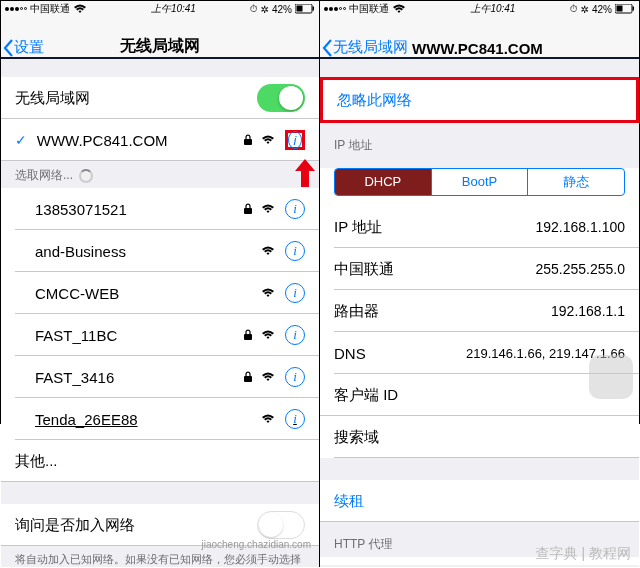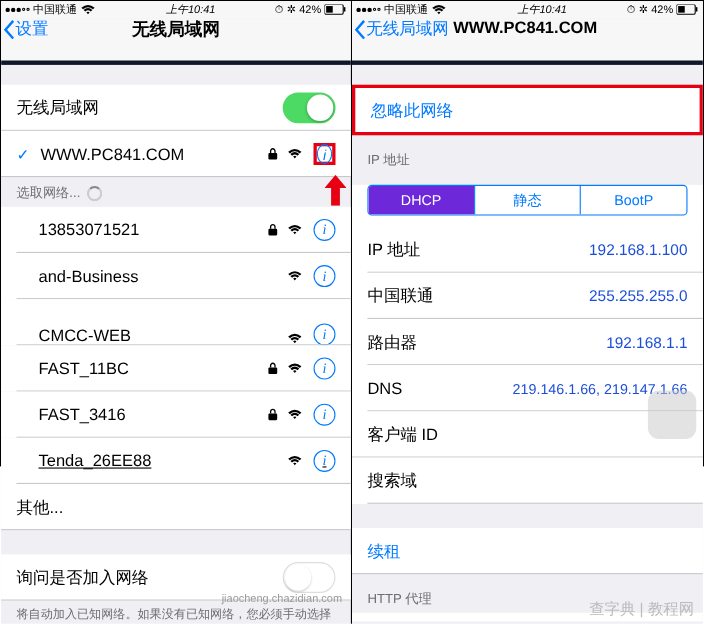--- a/index.html
+++ b/index.html
@@ -8,31 +8,31 @@
 .pane { width: 319px; height: 566px; background: #efeff4; overflow: hidden; position: relative; }
 .pane.left { border-right: 1px solid #000; }
 
 .statusbar { height: 16px; background: #f7f7f8; display: flex; align-items: center; justify-content: space-between; padding: 0 4px; font-size: 10px; color: #000; }
 .statusbar .sb-left, .statusbar .sb-right { display: flex; align-items: center; gap: 3px; }
 .statusbar .sb-center { font-weight: 500; font-style: italic; }
 .dots { display: flex; gap: 1px; }
 .dot { width: 4px; height: 4px; border-radius: 50%; background: #000; }
 .dot.empty { background: transparent; border: 1px solid #000; width: 3px; height: 3px; }
 
-.navbar { height: 42px; background: #f7f7f8; border-bottom: 4px solid #0f172a; display: flex; align-items: flex-start; position: relative; }
+.navbar { height: 42px; background: #f7f7f8; border-bottom: 2px solid #0f172a; display: flex; align-items: flex-end; position: relative; }
 .navbar .back { color: #007aff; font-size: 15px; display: flex; align-items: center; padding-left: 2px; white-space: nowrap; }
 .navbar .title { font-weight: 600; font-size: 16px; position: absolute; left: 50%; transform: translateX(-50%); white-space: nowrap; }
 .navbar .title2 { font-weight: 600; font-size: 15px; margin-left: 4px; }
 .chev-left { width: 11px; height: 18px; }
 
 .spacer { height: 18px; }
 
 .row { background: #fff; height: 42px; display: flex; align-items: center; padding: 0 14px; font-size: 15px; position: relative; }
 .row .label { flex: 1; }
-.row .value { color: #1d4ed8; font-size: 14px; text-align: center; }
+.row .value { color: #000000; font-size: 14px; text-align: center; }
 .row.link .label { color: #007aff; }
 .sep { position: absolute; left: 14px; right: 0; bottom: 0; height: 1px; background: #c8c7cc; }
 .sep.full { left: 0; }
 
 .switch { width: 48px; height: 28px; background: #4cd964; border-radius: 14px; position: relative; }
 .switch .knob { position: absolute; right: 2px; top: 2px; width: 24px; height: 24px; background: #fff; border-radius: 50%; box-shadow: 0 1px 3px rgba(0,0,0,0.3); }
 .switch.off { background: #fff; border: 1px solid #ddd; }
 .switch.off .knob { left: 1px; top: 1px; right: auto; box-shadow: 0 1px 2px rgba(0,0,0,0.2); }
 
 .check { color: #007aff; margin-right: 10px; font-size: 14px; }
@@ -44,21 +44,21 @@
 .section-header { padding: 6px 14px 4px; font-size: 12px; color: #6d6d72; display: flex; align-items: center; gap: 6px; }
 .spinner { width: 14px; height: 14px; border: 2px solid #ccc; border-top-color: #888; border-radius: 50%; }
 
 .footer-note { padding: 6px 14px; font-size: 11px; color: #6d6d72; line-height: 1.4; }
 
 .redbox { border: 3px solid #e60012; }
 .arrow-up { position: absolute; left: 294px; top: 158px; width: 20px; height: 28px; }
 
 .seg { display: flex; margin: 10px 14px; border: 1px solid #007aff; border-radius: 4px; overflow: hidden; height: 28px; }
 .seg .opt { flex: 1; text-align: center; line-height: 26px; font-size: 13px; color: #007aff; }
-.seg .opt.active { background: #6d28d9; color: #fff; }
+.seg .opt.active { background: #7f1d1d; color: #fff; }
 .seg .opt + .opt { border-left: 1px solid #007aff; }
 
 .watermark { position: absolute; right: 8px; bottom: 17px; font-size: 10px; color: #999; }
 .watermark2 { position: absolute; right: 8px; bottom: 4px; font-size: 14px; color: #bbb; font-weight: 300; }
 
 .float-box { position: absolute; right: 6px; top: 354px; width: 44px; height: 44px; background: rgba(200,200,200,0.5); border-radius: 10px; }
 </style>
 </head>
 <body>
 
@@ -147,21 +147,21 @@
           <div class="sep"></div>
         </div>
         <div class="row" style="padding-left: 34px;">
           <span class="netname">and-Business</span>
           <svg class="wifi" viewBox="0 0 14 12">
             <path d="M7 10 L8.5 8.2 Q7 7 5.5 8.2 Z M3 6 Q7 2.5 11 6 L9.5 7.5 Q7 5.2 4.5 7.5 Z M1 4 Q7 -1 13 4 L11.5 5.5 Q7 1.5 2.5 5.5 Z" fill="#000"></path>
           </svg>
           <div class="info">i</div>
           <div class="sep"></div>
         </div>
-        <div class="row" style="padding-left: 34px; align-items: flex-end;">
+        <div class="row" style="padding-left: 34px;">
           <span class="netname">CMCC-WEB</span>
           <svg class="wifi" viewBox="0 0 14 12">
             <path d="M7 10 L8.5 8.2 Q7 7 5.5 8.2 Z M3 6 Q7 2.5 11 6 L9.5 7.5 Q7 5.2 4.5 7.5 Z M1 4 Q7 -1 13 4 L11.5 5.5 Q7 1.5 2.5 5.5 Z" fill="#000"></path>
           </svg>
           <div class="info">i</div>
           <div class="sep"></div>
         </div>
         <div class="row" style="padding-left: 34px;">
           <span class="netname">FAST_11BC</span>
           <svg class="lock" viewBox="0 0 10 12">
@@ -260,22 +260,22 @@
 
   <div class="row link redbox" style="border-width:3px;height:46px;">
     <span class="label">忽略此网络</span>
   </div>
 
   <div class="section-header" style="padding-top:14px;">IP 地址</div>
 
   <div style="background:#fff;">
     <div class="seg">
       <div class="opt active">DHCP</div>
+      <div class="opt">BootP</div>
       <div class="opt">静态</div>
-      <div class="opt">BootP</div>
     </div>
     <div class="row">
           <span class="label">IP 地址</span>
           <span class="value">192.168.1.100</span>
           <div class="sep"></div>
         </div>
     <div class="row">
           <span class="label">中国联通</span>
           <span class="value">255.255.255.0</span>
           <div class="sep"></div>

